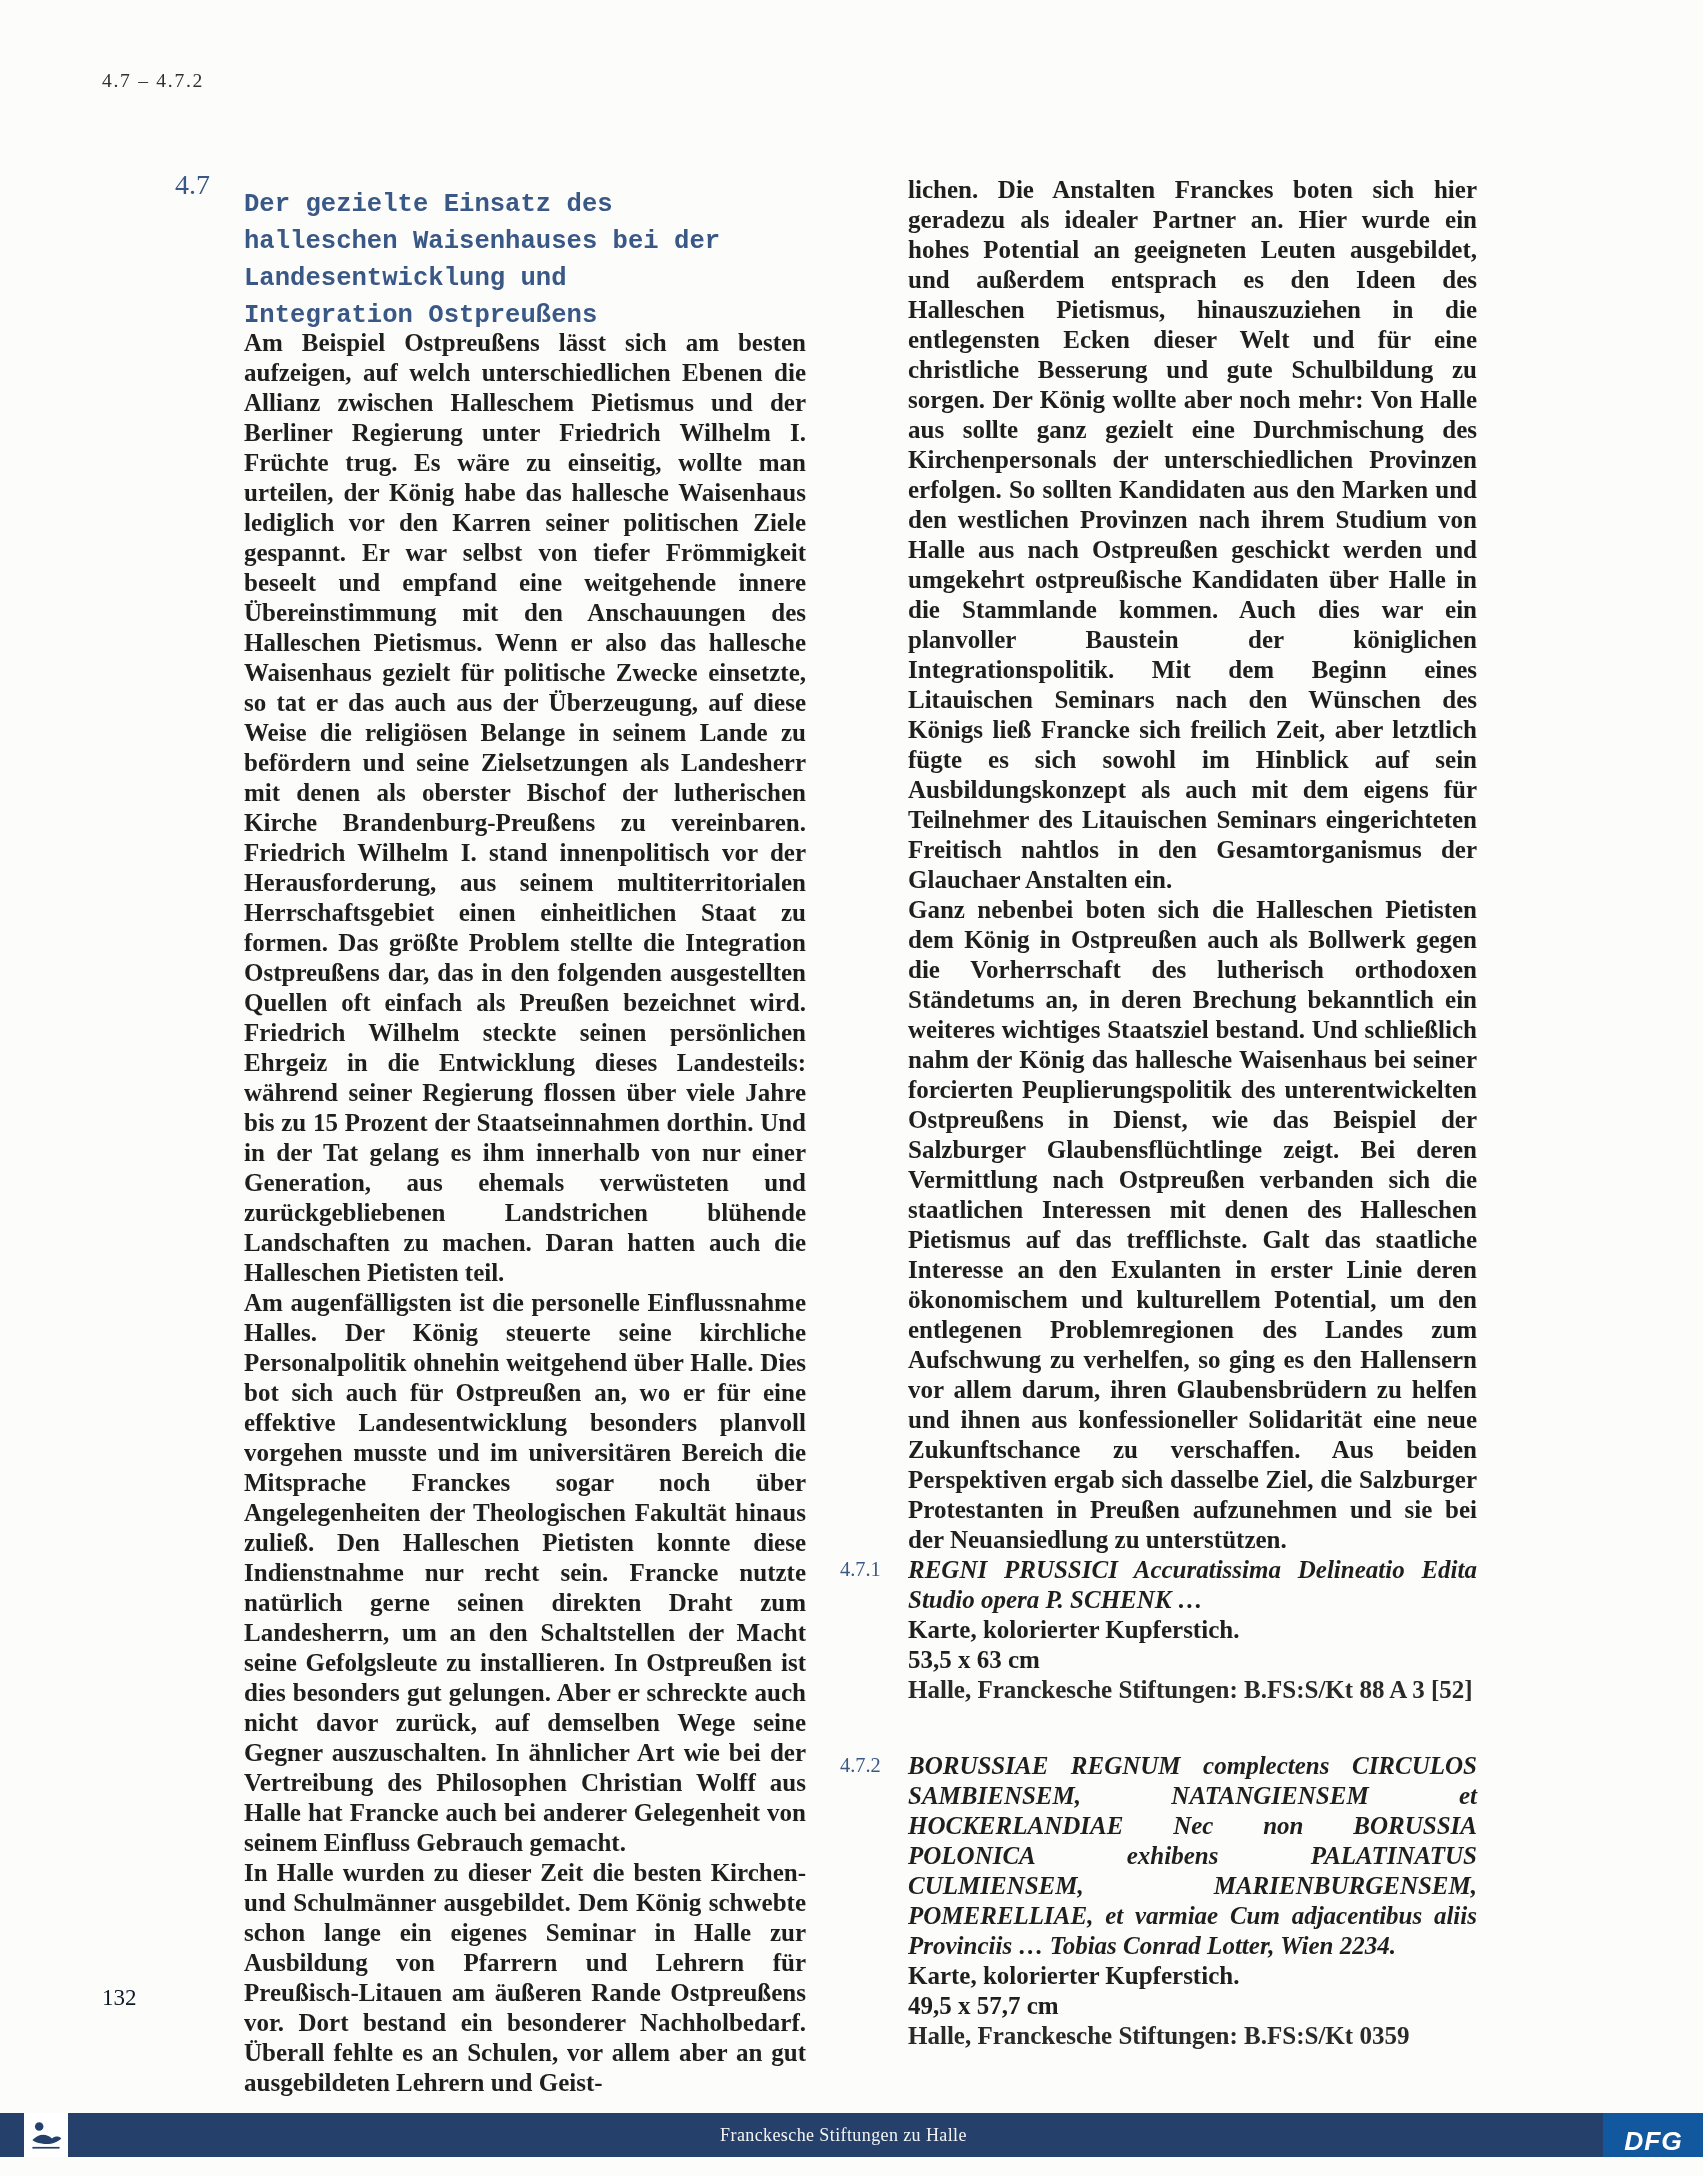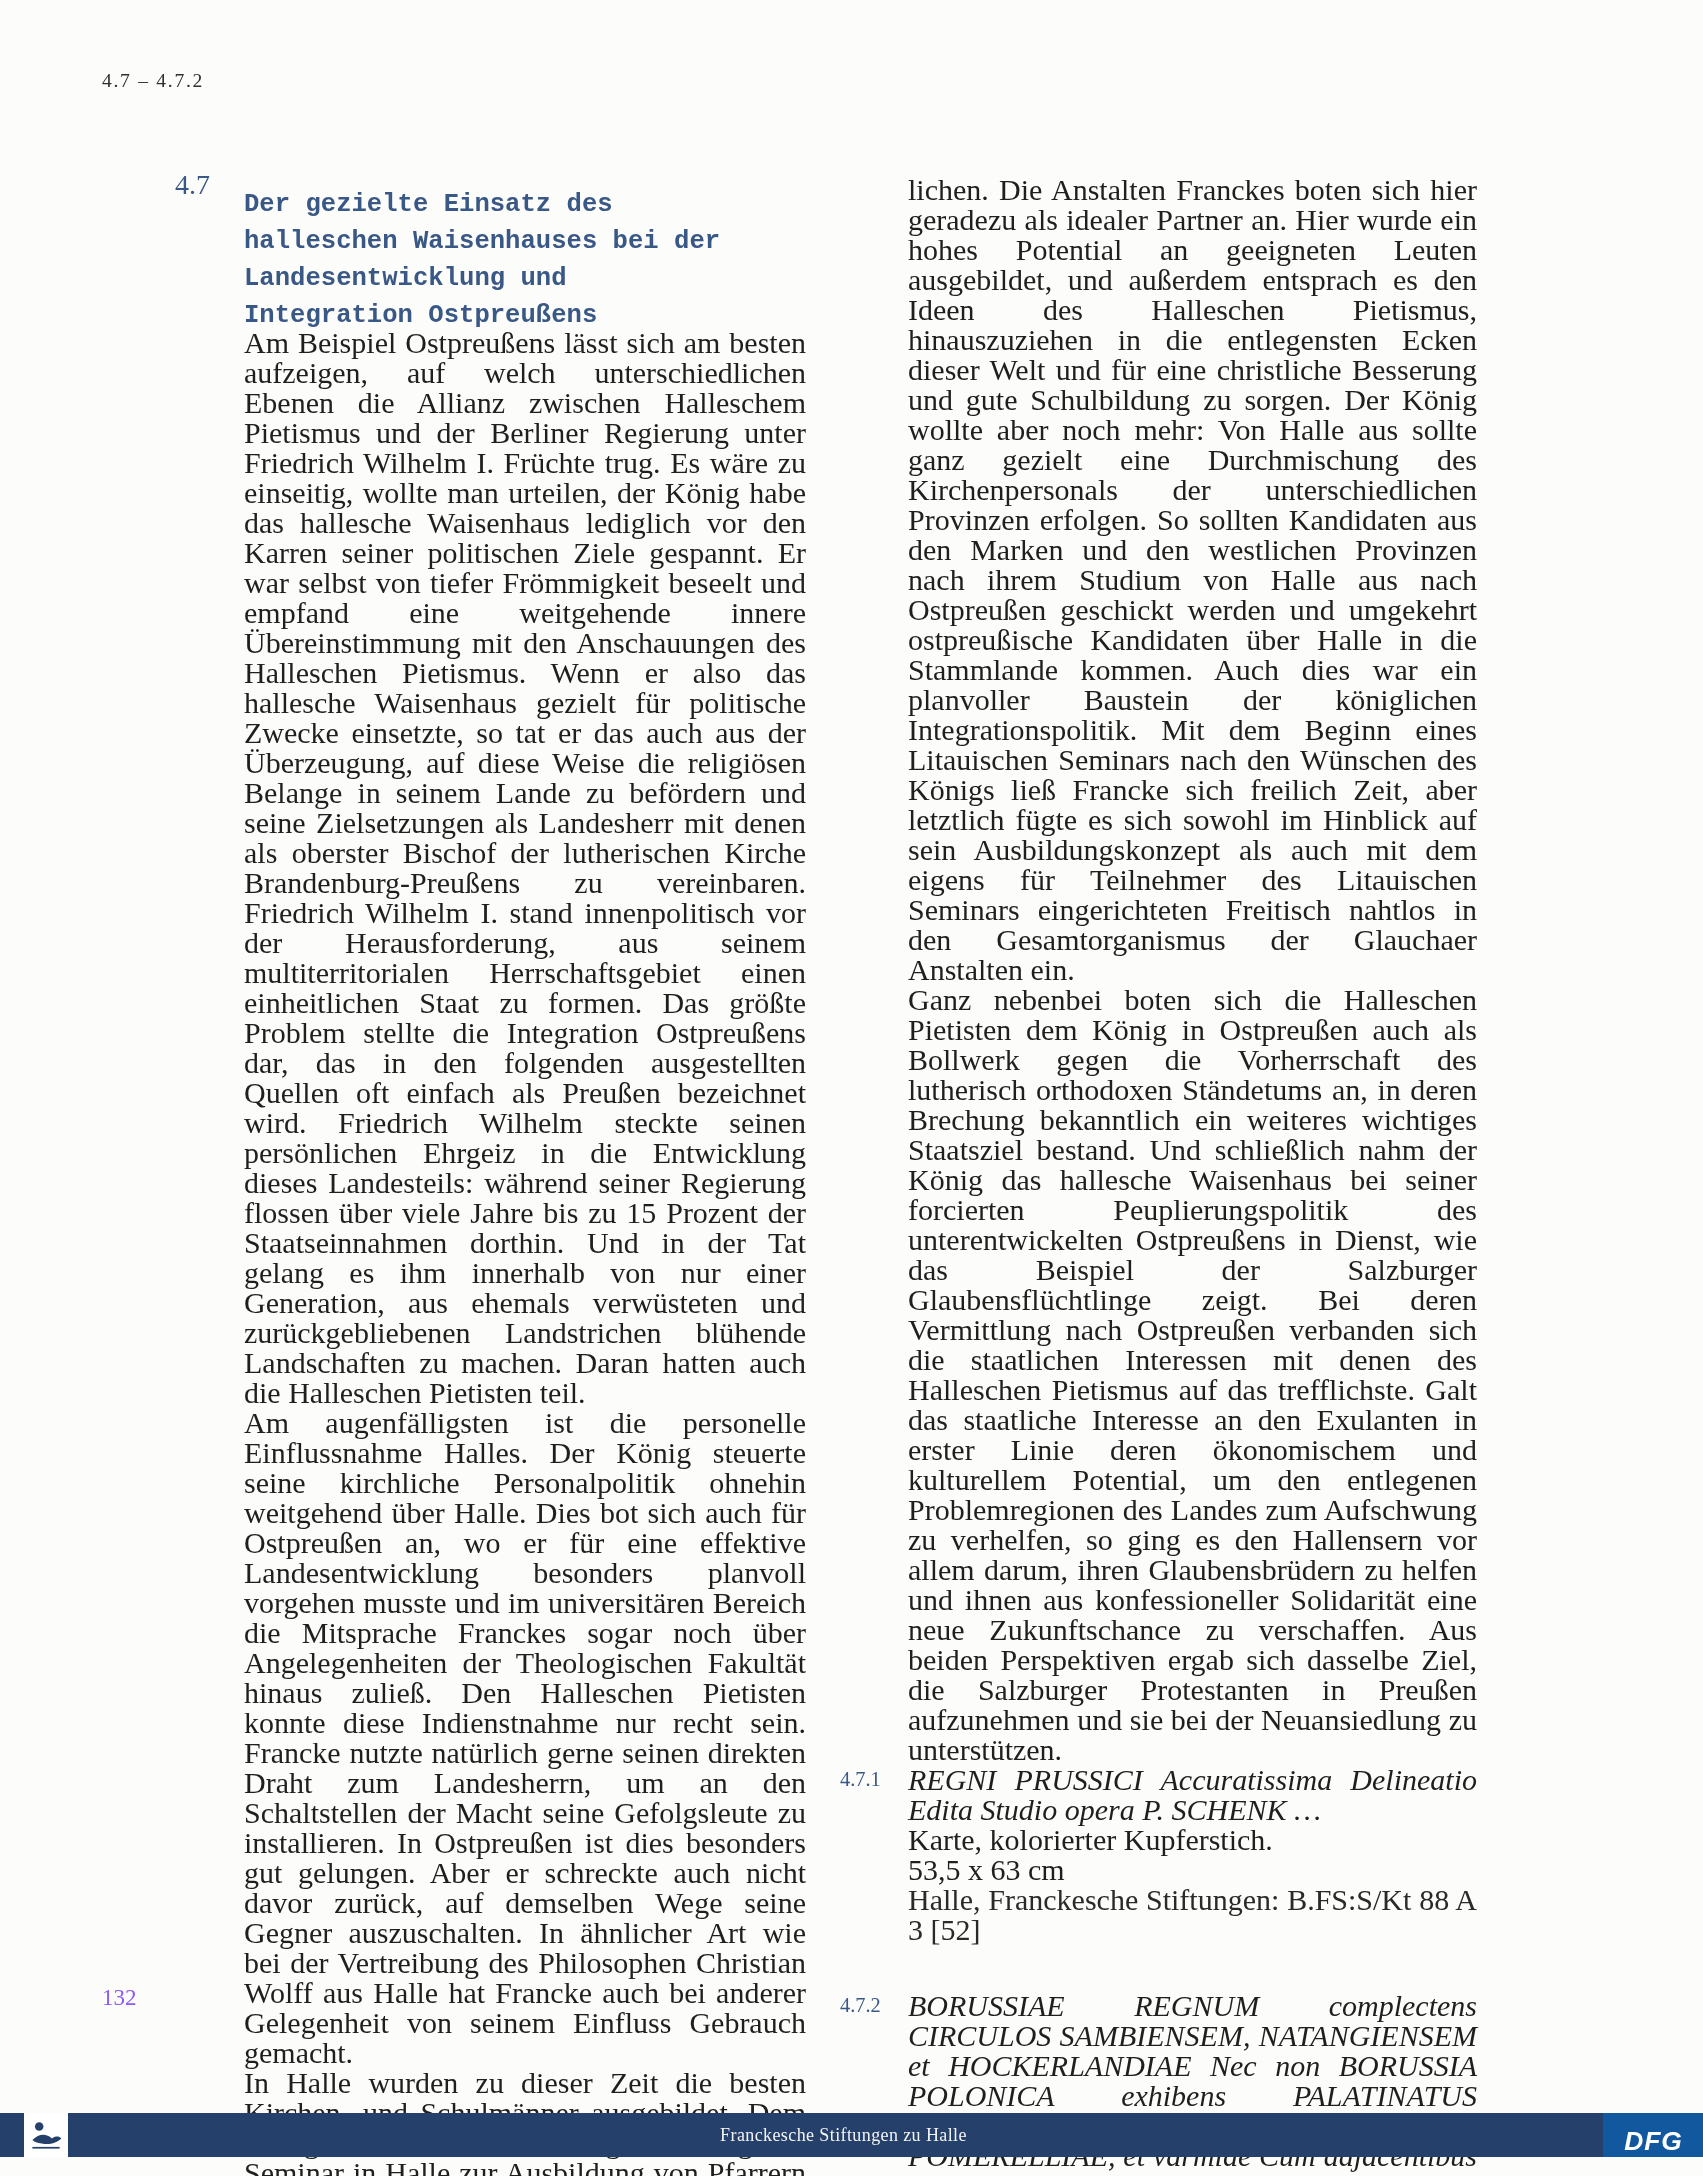--- a/index.html
+++ b/index.html
@@ -42,44 +42,45 @@
     font-family:Liberation Mono, monospace;
   }
   
   .col-left{
     position:absolute;left:244px;top:328px;width:562px;
   }
   .col-right{
     position:absolute;left:908px;top:175px;width:569px;
   }
   .body-text p{
-    font-size:30px;line-height:30px;
+    font-size:25px;line-height:30px;
     text-align:justify;
     hyphens:auto;
+    font-weight:bold;
     -webkit-hyphens:auto;
   }
   
   .catalog{}
   .entry{position:relative;margin-bottom:46px;}
   .entry-number{
     position:absolute;left:-68px;top:2.6px;
     font-size:20.4px;color:var(--heading-blue);
   }
   .entry-title{
     font-style:italic;
     font-size:22px;line-height:31px;
     text-align:justify;
     hyphens:auto;-webkit-hyphens:auto;
   }
   .entry-line{font-size:22px;line-height:31px;}
   .entry-source{font-size:19px;line-height:28px;color:#2a2a2a;}
   
   .page-number{
     position:absolute;left:102px;top:1985px;
-    font-size:23px;color:#8b5cf6;
+    font-size:23px;color:#0f172a;
   }
   
   .footer-bar{
     position:absolute;left:0;right:0;bottom:19px;height:44px;
     background:var(--bar-color);
     display:flex;align-items:center;
   }
   .fs-logo-box{
     width:44px;height:44px;background:#ffffff;
     margin-left:24px;

